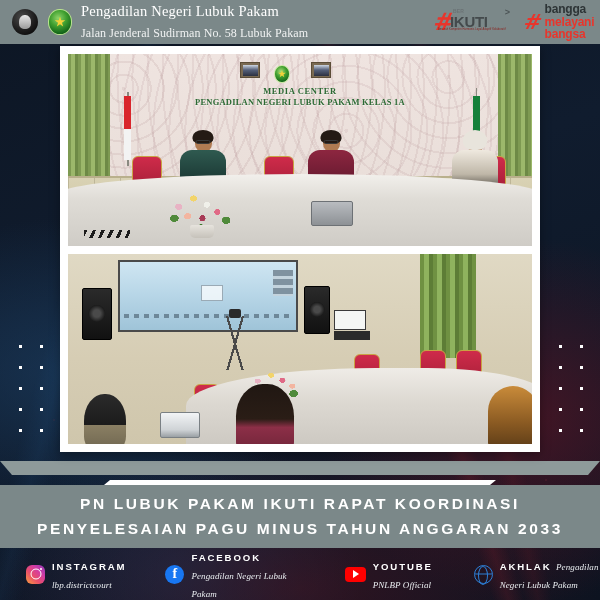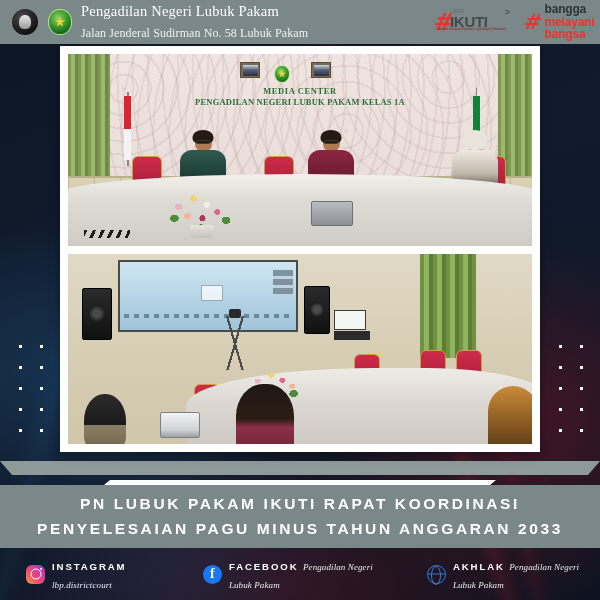--- a/index.html
+++ b/index.html
@@ -577,20 +577,27 @@
         <span class="hd">lbp.districtcourt</span>
       </span>
     </div>
     <div class="soc s2">
       <span class="ico fb"></span>
       <span class="txt">
         <span class="nm">FACEBOOK</span>
         <span class="hd">Pengadilan Negeri Lubuk Pakam</span>
       </span>
     </div>
+    <div class="soc s3">
+      <span class="ico yt"></span>
+      <span class="txt">
+        <span class="nm">YOUTUBE</span>
+        <span class="hd">PNLBP Official</span>
+      </span>
+    </div>
     <div class="soc s4">
       <span class="ico web"></span>
       <span class="txt">
         <span class="nm">AKHLAK</span>
         <span class="hd">Pengadilan Negeri Lubuk Pakam</span>
       </span>
     </div>
   </div>
 </div>
 

